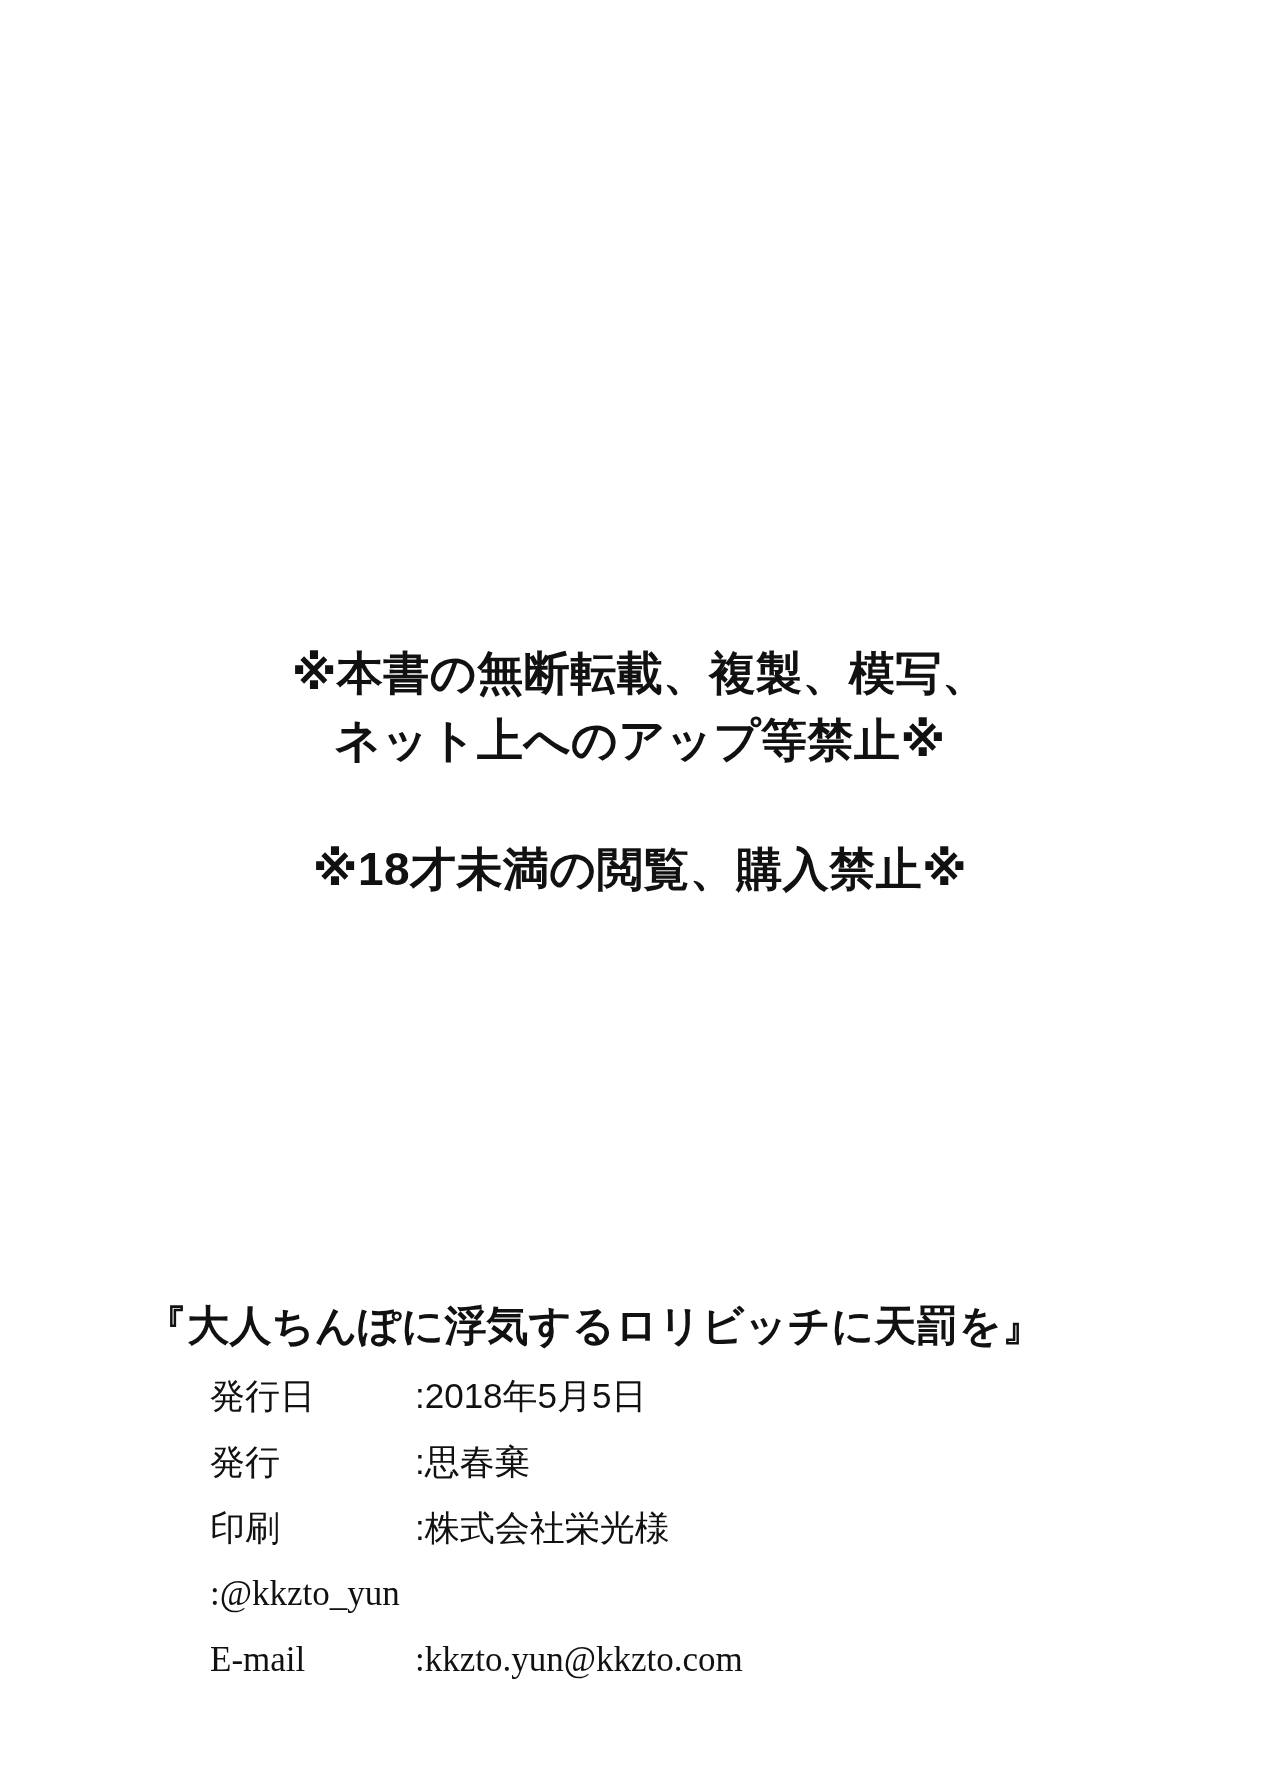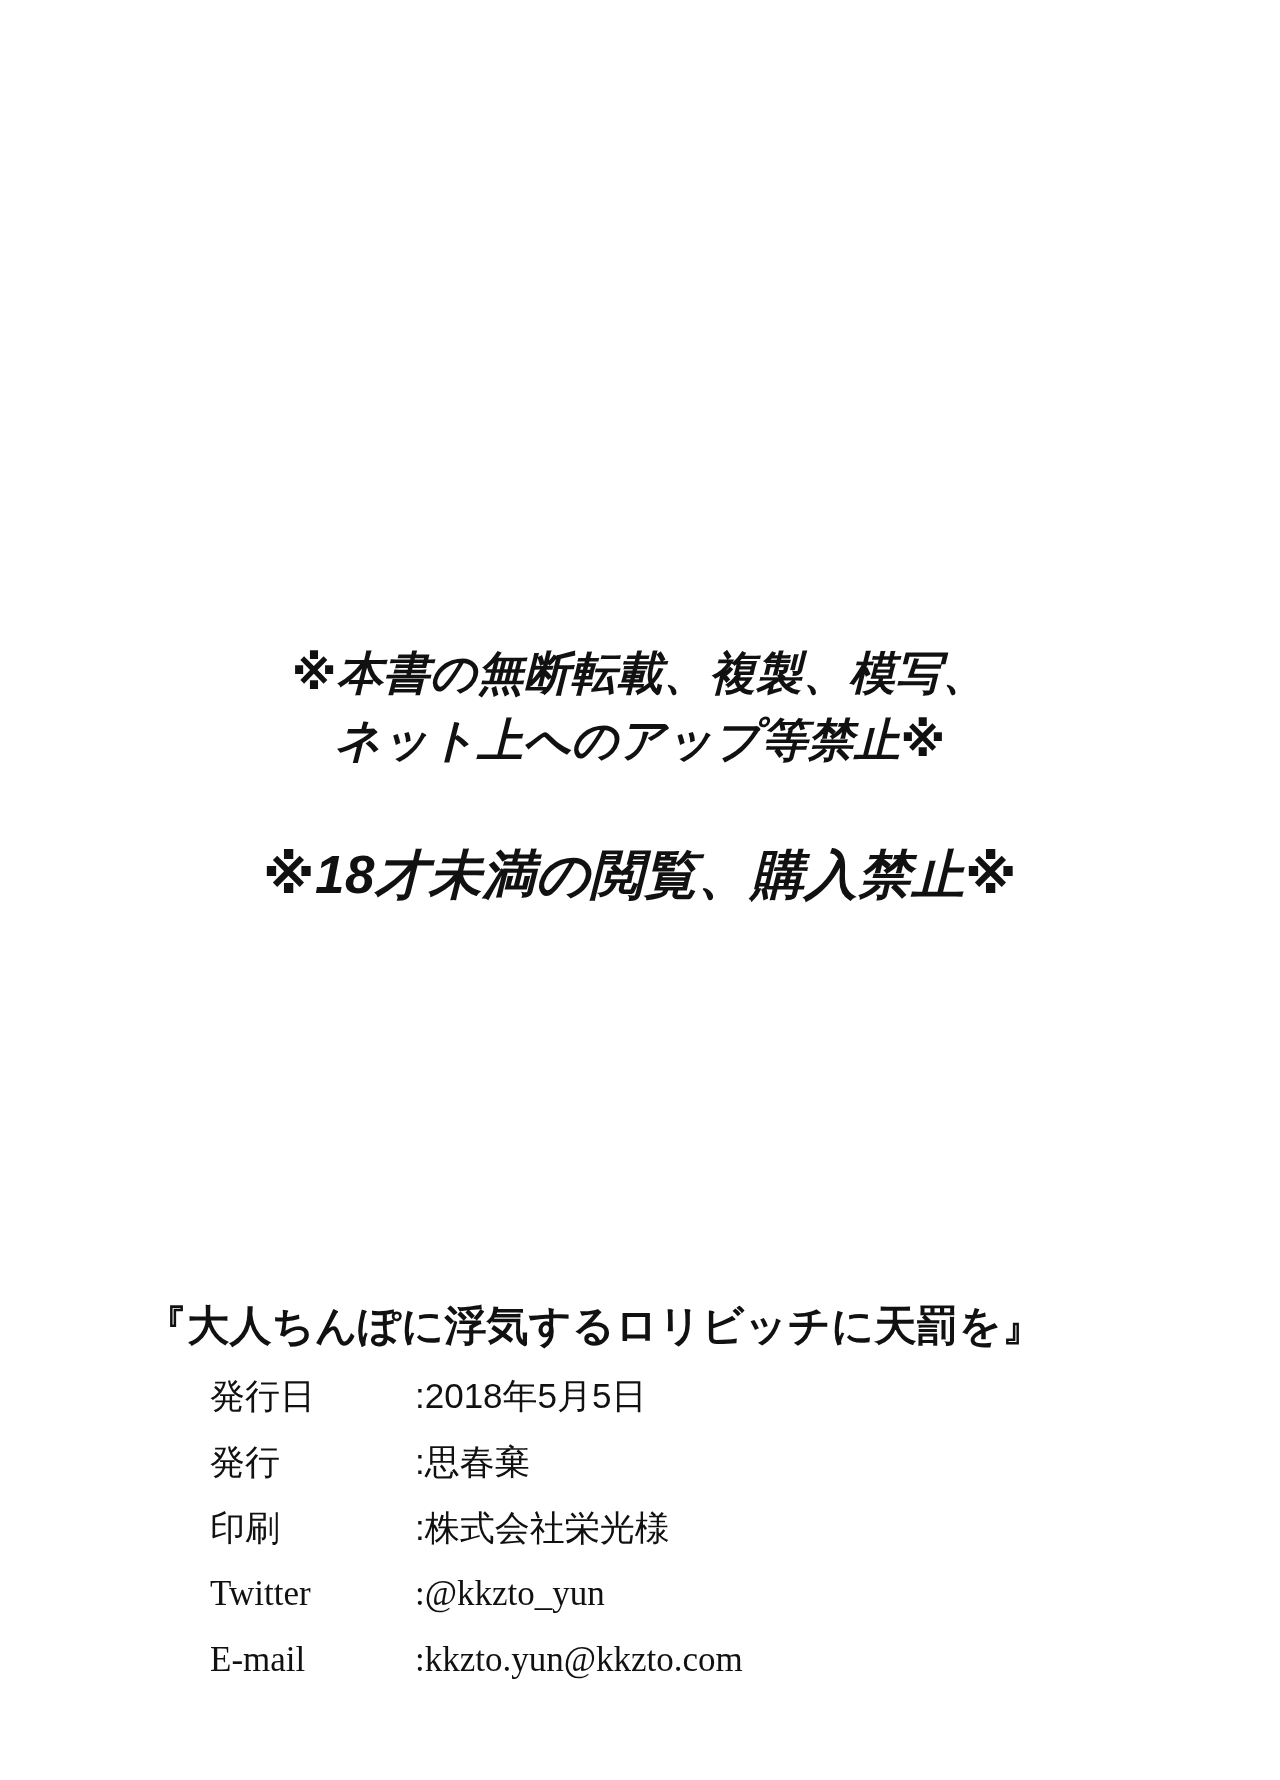--- a/index.html
+++ b/index.html
@@ -18,35 +18,34 @@
     color: #1a1a1a;
   }
 
   
   .notice {
     position: absolute;
     left: 0;
     top: 640px;
     width: 1280px;
     text-align: center;
-    font-style: italic;
   }
   .notice-line {
     font-weight: 700;
     font-size: 46px;
     line-height: 1.46;
     letter-spacing: 0.01em;
     color: #111111;
     white-space: nowrap;
   }
   .notice-gap {
     height: 62px;
   }
   .notice-line.second-block {
-    font-size: 53px;
+    font-size: 46px;
   }
 
   
   .colophon {
     position: absolute;
     left: 145px;
     top: 1300px;
     width: 1000px;
   }
   .colophon-title {
@@ -106,21 +105,20 @@
         <span class="colophon-label">発行</span>
         <span class="colophon-value">:思春棄</span>
       </div>
 
       <div class="colophon-row">
         <span class="colophon-label">印刷</span>
         <span class="colophon-value">:株式会社栄光様</span>
       </div>
 
       <div class="colophon-row">
-        <span class="colophon-label latin">Twitter</span>
         <span class="colophon-value latin">:@kkzto_yun</span>
       </div>
 
       <div class="colophon-row">
         <span class="colophon-label latin">E-mail</span>
         <span class="colophon-value latin">:kkzto.yun@kkzto.com</span>
       </div>
 
     </div>
   </div>

